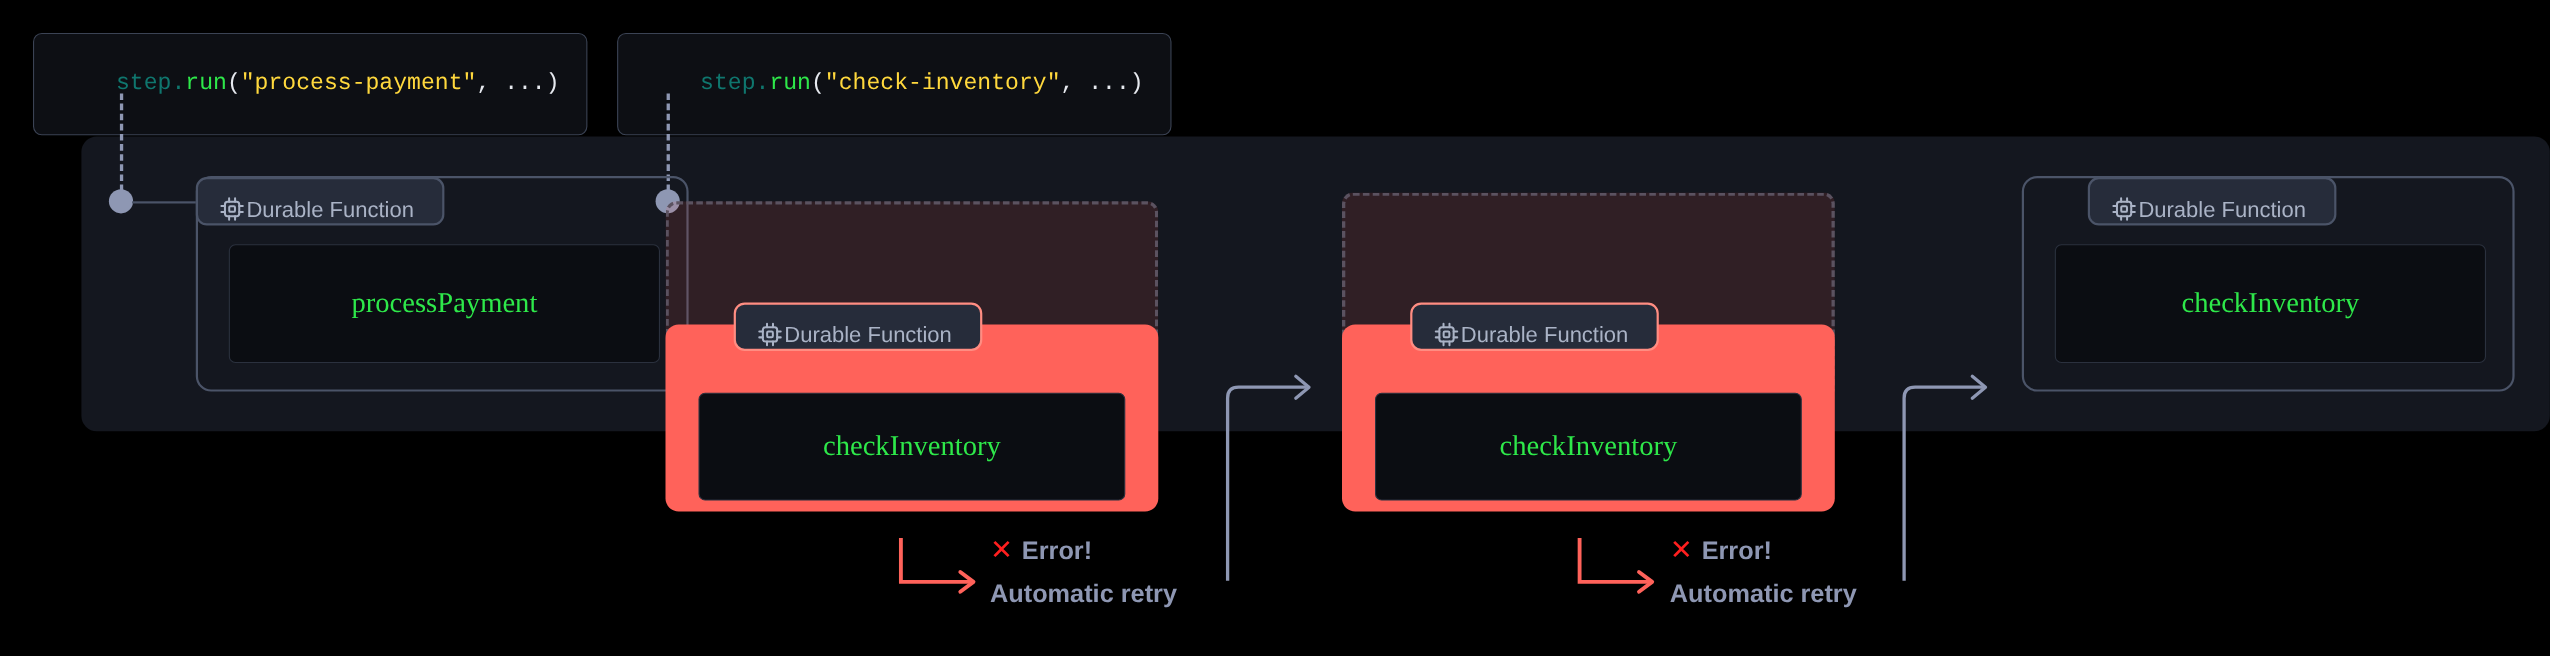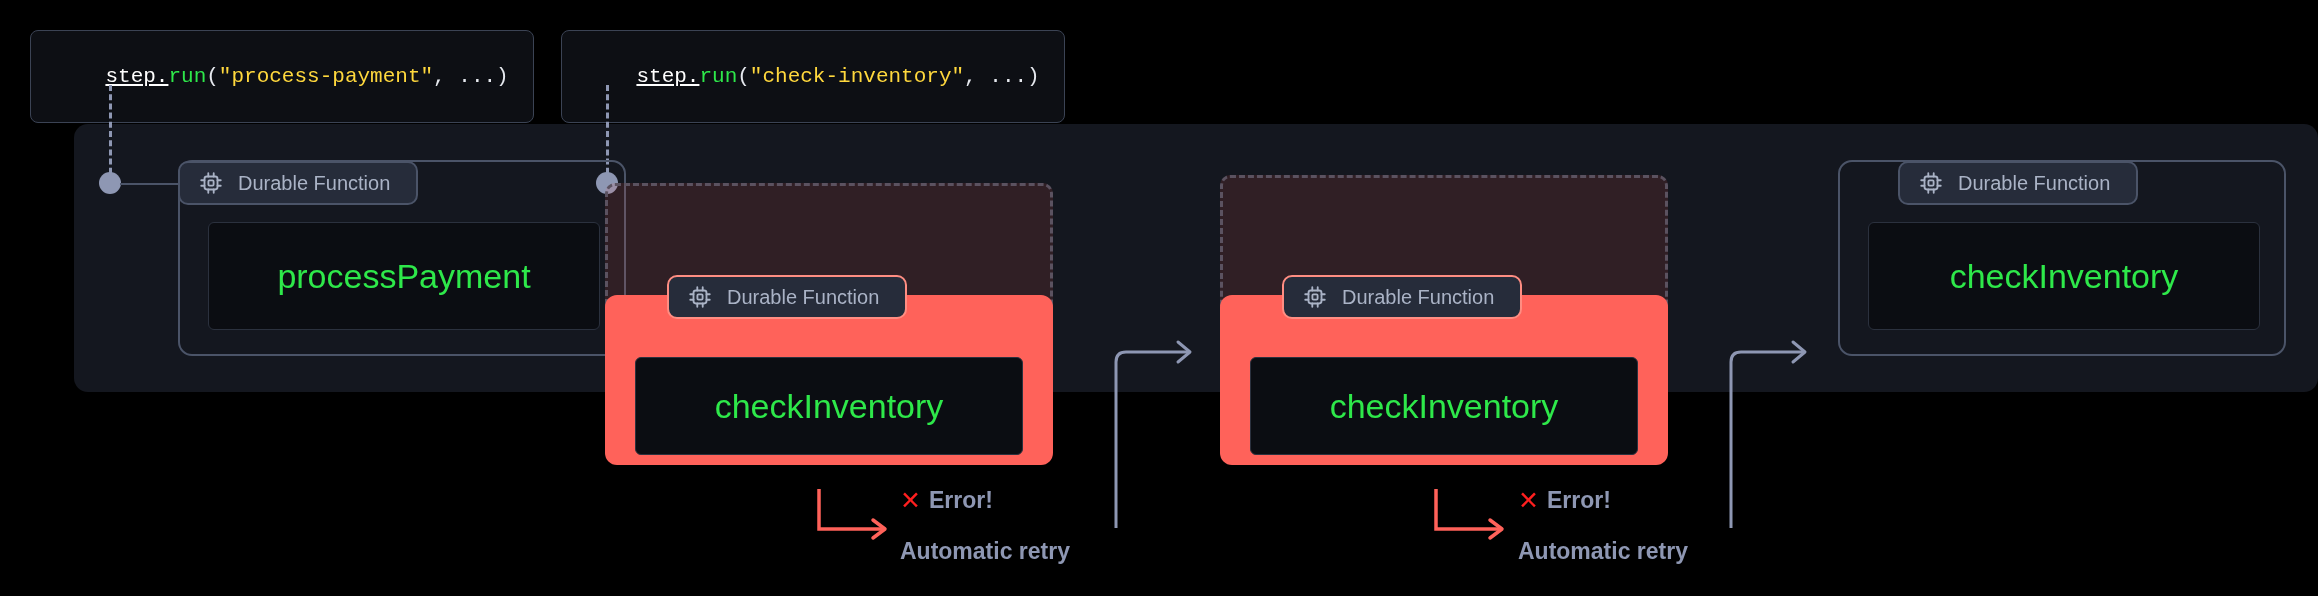--- a/index.html
+++ b/index.html
@@ -16,21 +16,21 @@
     border:1.5px solid #3b4354;
     border-radius:8px;
     padding:14px 24px;
     font-family:"Liberation Mono","DejaVu Sans Mono",monospace;
     font-size:21px;
     line-height:1;
     white-space:pre;
     color:#e6e9ef;
     box-sizing:border-box;
   }
-  .tok-plain{color:#ffffff;text-decoration:underline;}
+  .tok-plain{color:#0f766e;}
   .tok-fn{color:#2ee84a;text-align:right;}
   .tok-str{color:#ffd83d;}
   .tok-punct{color:#e6e9ef;}
 
   
   .drop-line{
     position:absolute;
     width:0;
     border-left:3px dashed #8e97b3;
   }
@@ -55,30 +55,30 @@
     border-radius:14px;
     background:transparent;
   }
   .node-body{
     position:absolute;
     box-sizing:border-box;
     background:#0b0d12;
     border:1px solid #2b313e;
     border-radius:6px;
     display:flex;align-items:center;justify-content:center;
-    font-family:Liberation Sans, sans-serif;
-    font-size:34px;
+    font-family:Liberation Serif, serif;
+    font-size:26px;
     color:#2ee84a;
   }
 
   
   .chip{
     position:absolute;
     box-sizing:border-box;
-    display:flex;align-items:center;gap:14px;
+    display:flex;align-items:flex-end;
     background:#262c3a;
     border:2px solid #4b5468;
     border-radius:10px;
     padding:0 26px 0 18px;
     height:44px;
     color:#aab3c6;
     font-size:20px;
     white-space:nowrap;
   }
   .chip svg{display:block;}
@@ -119,21 +119,21 @@
 
   
   .err-block{position:absolute;}
   .err-line1{
     display:flex;align-items:center;gap:8px;
     font-size:23px;font-weight:700;color:#8e97b3;
     white-space:nowrap;
   }
   .err-x{color:#ff1f1f;font-size:25px;line-height:1;font-weight:700;}
   .err-line2{
-    margin-top:24px;
+    margin-top:12px;
     font-size:23px;font-weight:700;color:#8e97b3;white-space:nowrap;
   }
   .arrow-svg{position:absolute;overflow:visible;}
 </style>
 </head>
 <body>
 
 <div class="stage">
 
   <div class="panel" style="left:74px;top:124px;width:2244px;height:268px;"></div>

